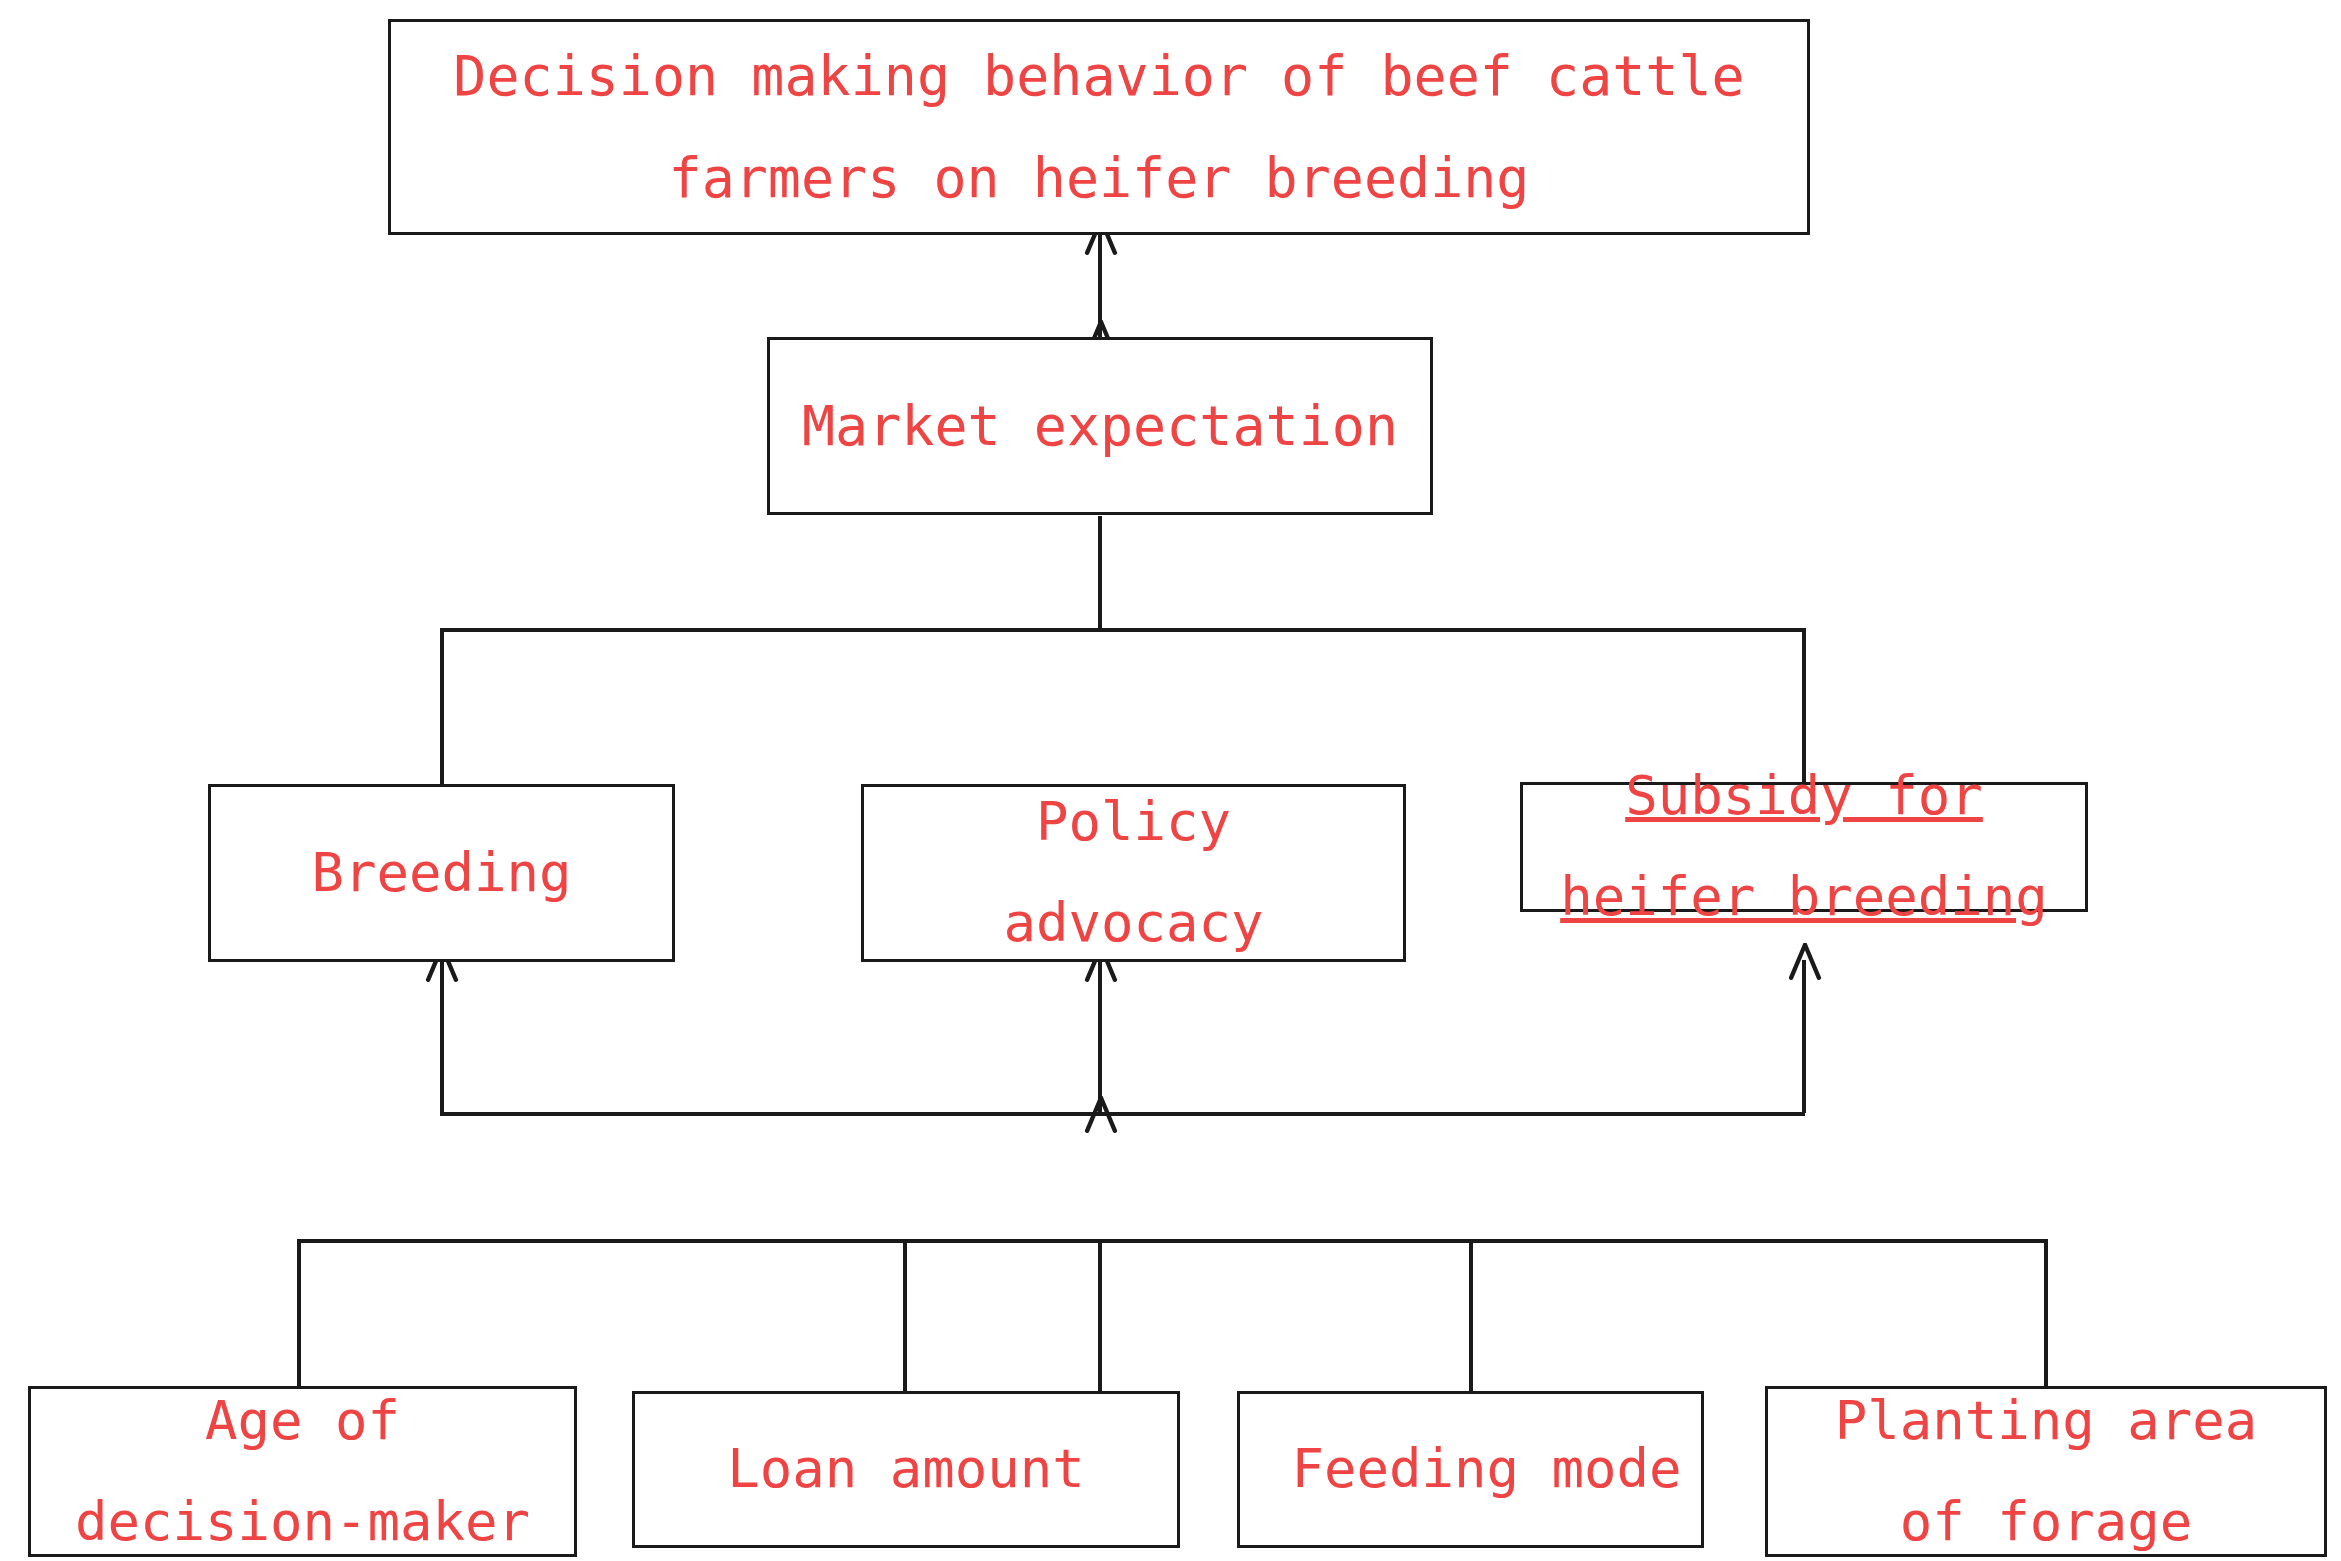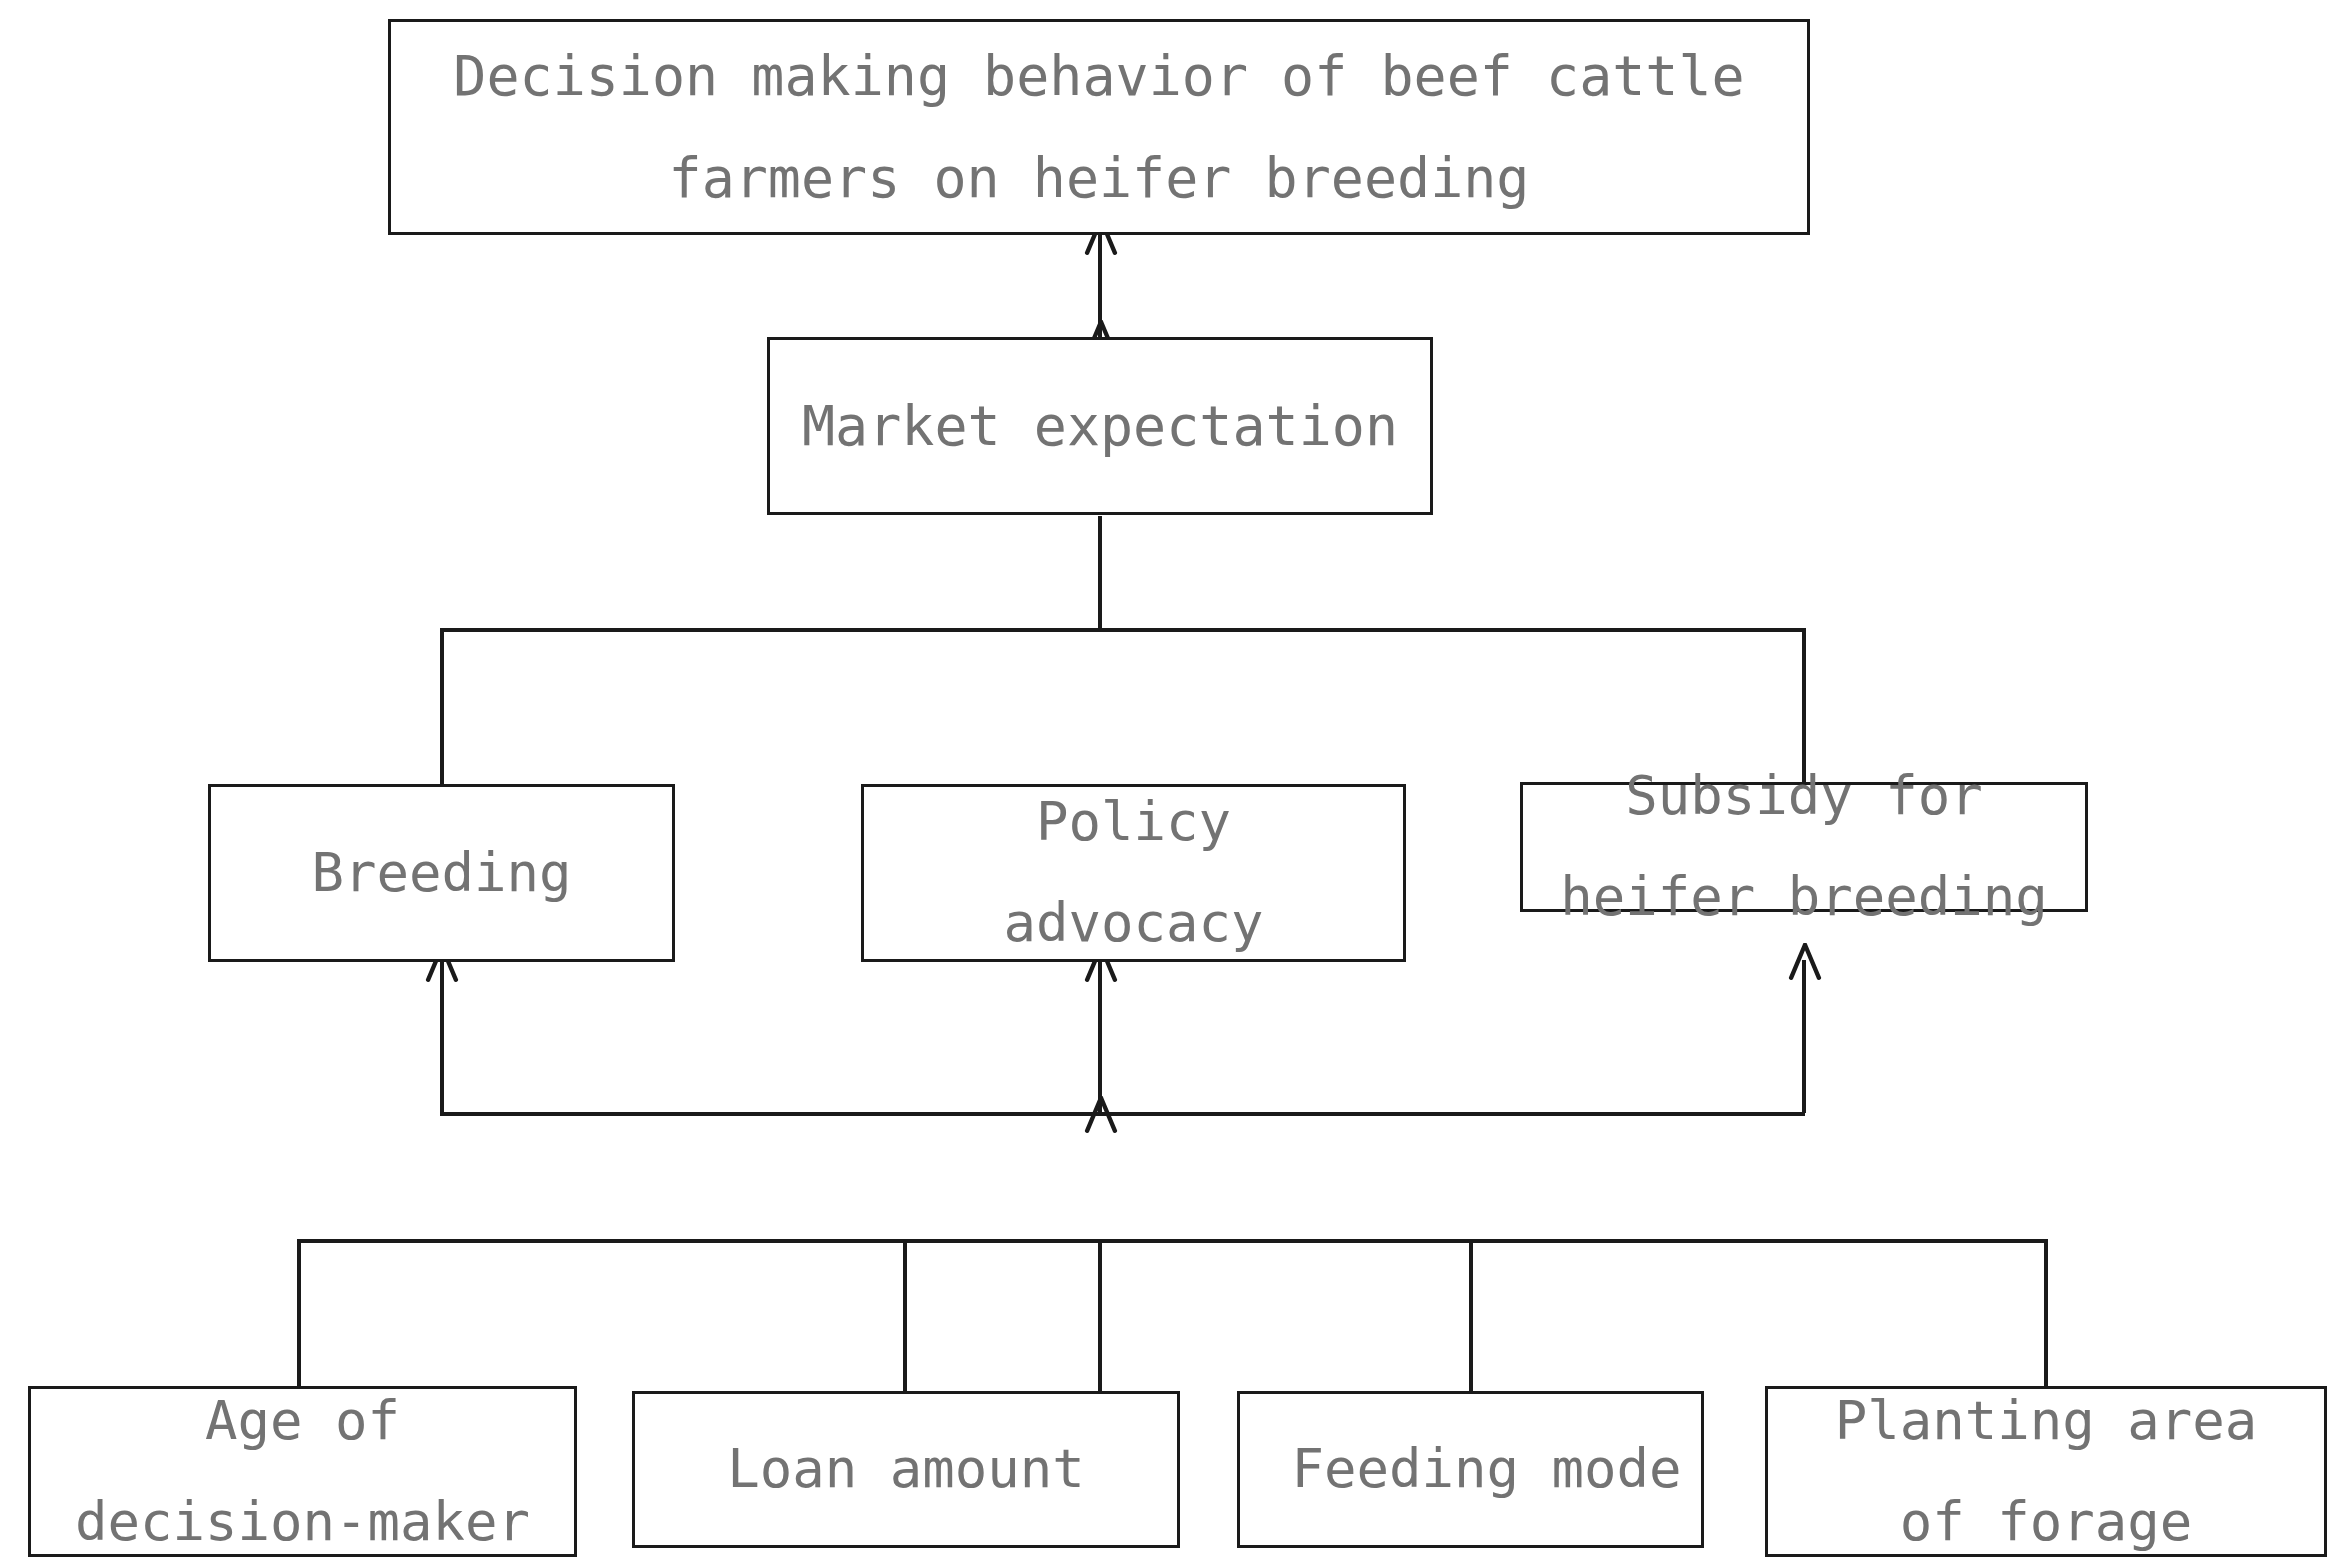--- a/index.html
+++ b/index.html
@@ -21,40 +21,40 @@
   .node {
     position: absolute;
     box-sizing: border-box;
     border: 3.5px solid #1a1a1a;
     background: #ffffff;
     display: flex;
     flex-direction: column;
     align-items: center;
     justify-content: center;
     text-align: center;
-    color: #737373;
+    color: #ef4444;
     font-family: "DejaVu Sans Mono", "Liberation Mono", monospace;
     font-size: 54px;
     line-height: 1.42;
     letter-spacing: 0px;
     z-index: 3;
     white-space: pre;
     gap: 24px;
   }
   .node .line {
     display: block;
     white-space: pre;
   }
 
   
   #node-root      { left: 388px;  top: 19px;   width: 1422px; height: 216px; font-size: 55px; }
   #node-market    { left: 767px;  top: 337px;  width: 666px;  height: 178px; font-size: 55px; }
   #node-breeding  { left: 208px;  top: 784px;  width: 467px;  height: 178px; }
   #node-policy    { left: 861px;  top: 784px;  width: 545px;  height: 178px; }
-  #node-subsidy   { left: 1520px; top: 782px;  width: 568px;  height: 130px; }
+  #node-subsidy   { left: 1520px; top: 782px;  width: 568px;  height: 130px; text-decoration: underline; }
   #node-age       { left: 28px;   top: 1386px; width: 549px;  height: 171px; }
   #node-loan      { left: 632px;  top: 1391px; width: 548px;  height: 157px; }
   #node-feeding   { left: 1237px; top: 1391px; width: 467px;  height: 157px; padding-left: 32px; }
   #node-planting  { left: 1765px; top: 1386px; width: 562px;  height: 171px; }
 
   
   .conn {
     position: absolute;
     background: #1a1a1a;
     z-index: 1;

